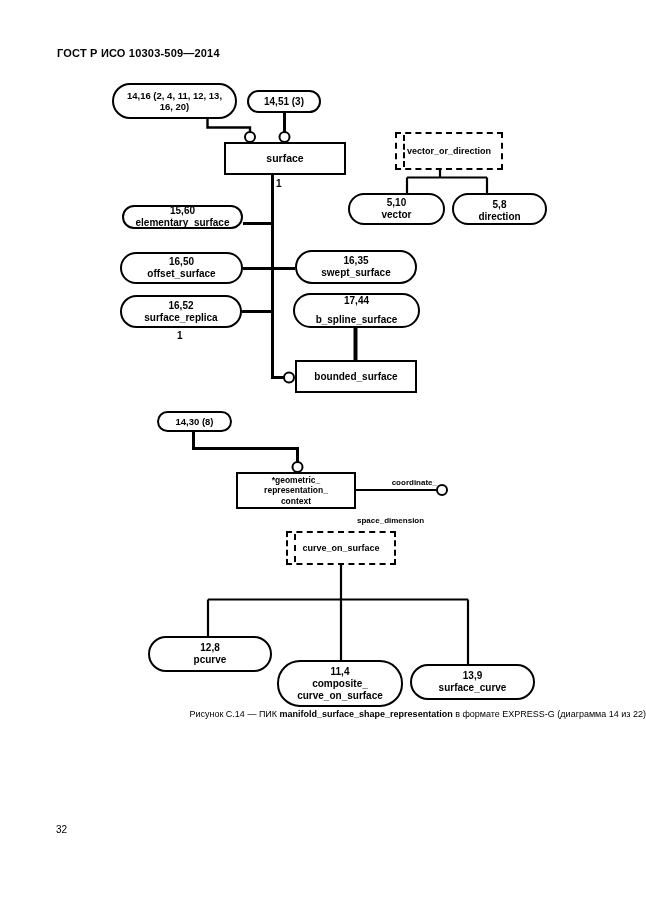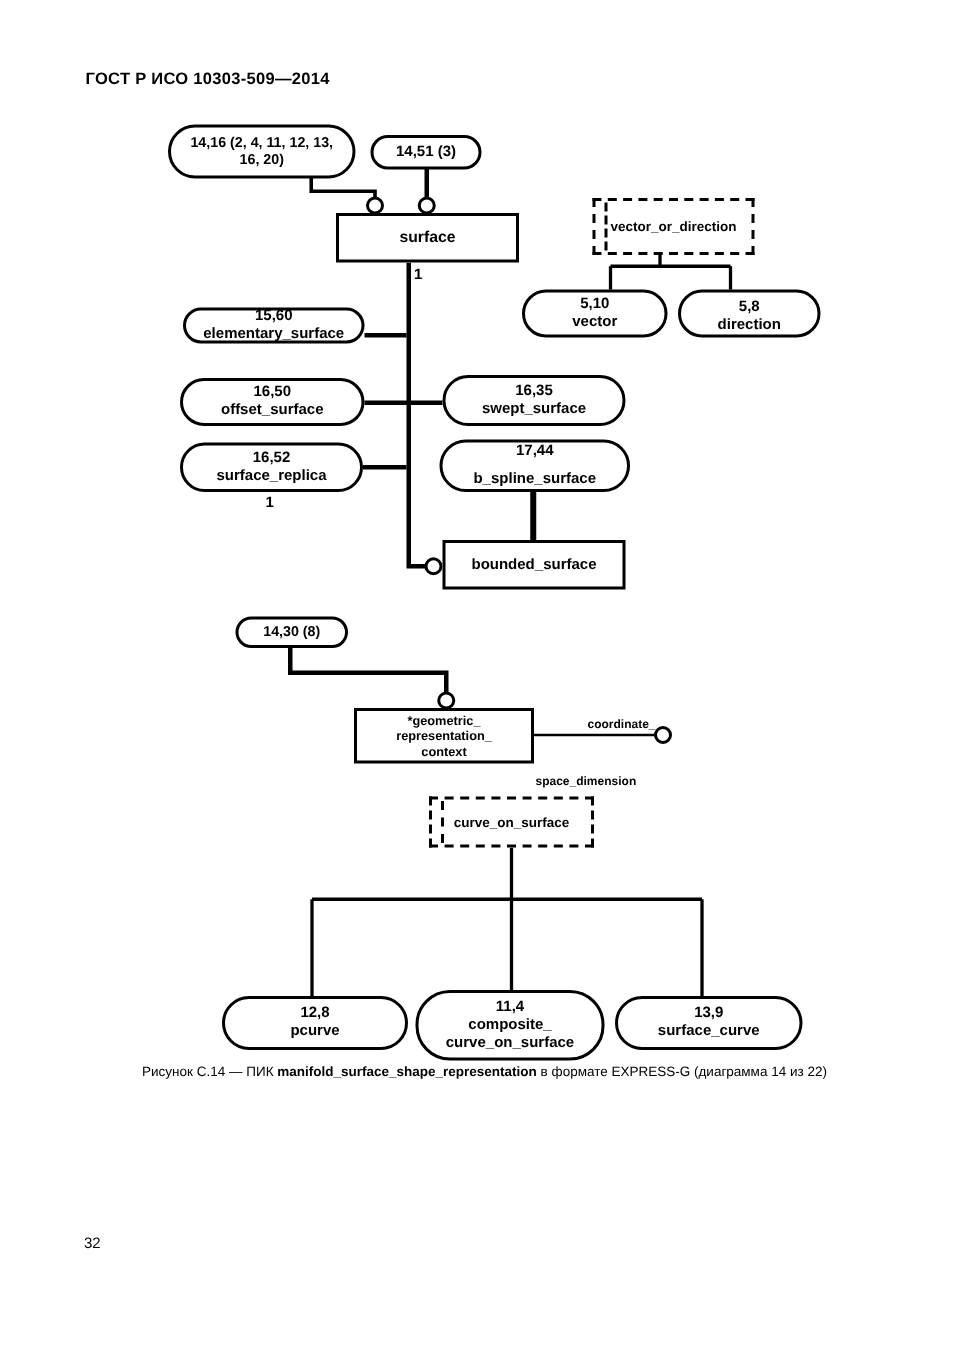--- a/index.html
+++ b/index.html
@@ -18,21 +18,21 @@
     position:absolute; box-sizing:border-box; z-index:1;
     display:flex; flex-direction:column; align-items:center; justify-content:center;
     text-align:center; font-weight:bold; background:#fff; line-height:1.2;
   }
   .oval { border:2px solid #000; font-size:10px; }
   .box  { border:2px solid #000; font-size:10px; }
   .dashed { border:2px dashed #000; }
   .selbar { position:absolute; left:6px; top:1px; bottom:1px; width:0; border-left:2px dashed #000; }
   .lbl { position:absolute; z-index:2; font-weight:bold; background:transparent; }
   .caption {
-    position:absolute; left:0; top:709px; width:646px; text-align:center;
+    position:absolute; left:0; top:709px; width:646px; text-align:right;
     font-size:9px; color:#000;
   }
   .caption b { font-weight:bold; }
   .pagenum { position:absolute; left:56px; top:824px; font-size:10px; }
 </style>
 </head>
 <body>
 
 <div class="page">
 
@@ -156,21 +156,21 @@
 
     <div class="lbl" style="left:360px; top:478px; width:77px; text-align:right; font-size:8px;">coordinate_</div>
     <div class="lbl" style="left:357px; top:516px; font-size:8px;">space_dimension</div>
 
 
     <div class="node box dashed" style="left:286px; top:531px; width:110px; height:34px; font-size:9px;">
       <span class="selbar"></span>
       <div>curve_on_surface</div>
     </div>
 
-    <div class="node oval" style="left:148px; top:664px; width:124px; height:36px; border-radius:18px;">
+    <div class="node oval" style="left:148px; top:636px; width:124px; height:36px; border-radius:18px;">
       <div>12,8</div>
       <div>pcurve</div>
     </div>
 
     <div class="node oval" style="left:277px; top:660px; width:126px; height:47px; border-radius:23px;">
       <div>11,4</div>
       <div>composite_</div>
       <div>curve_on_surface</div>
     </div>
 

